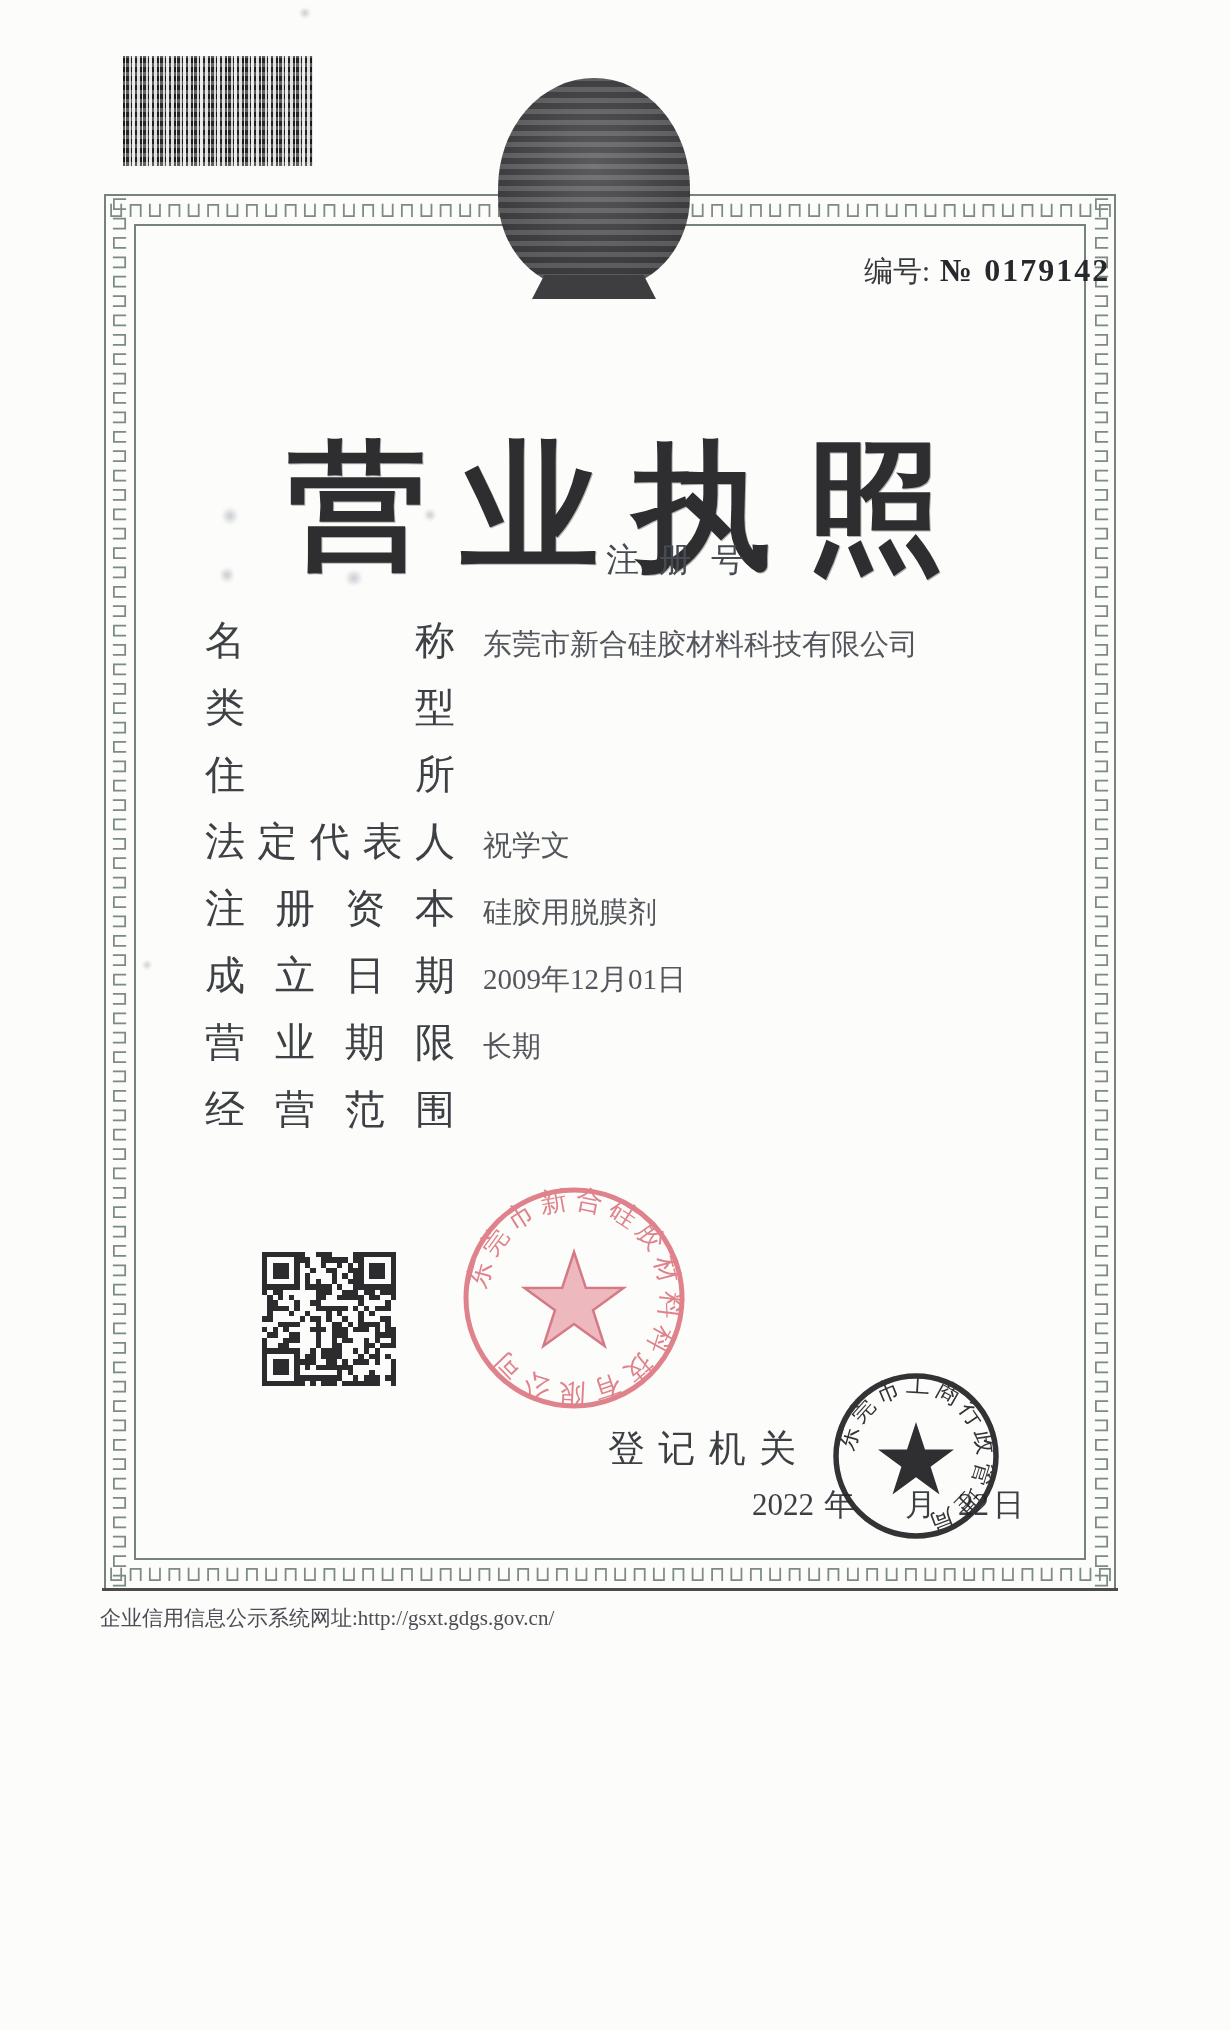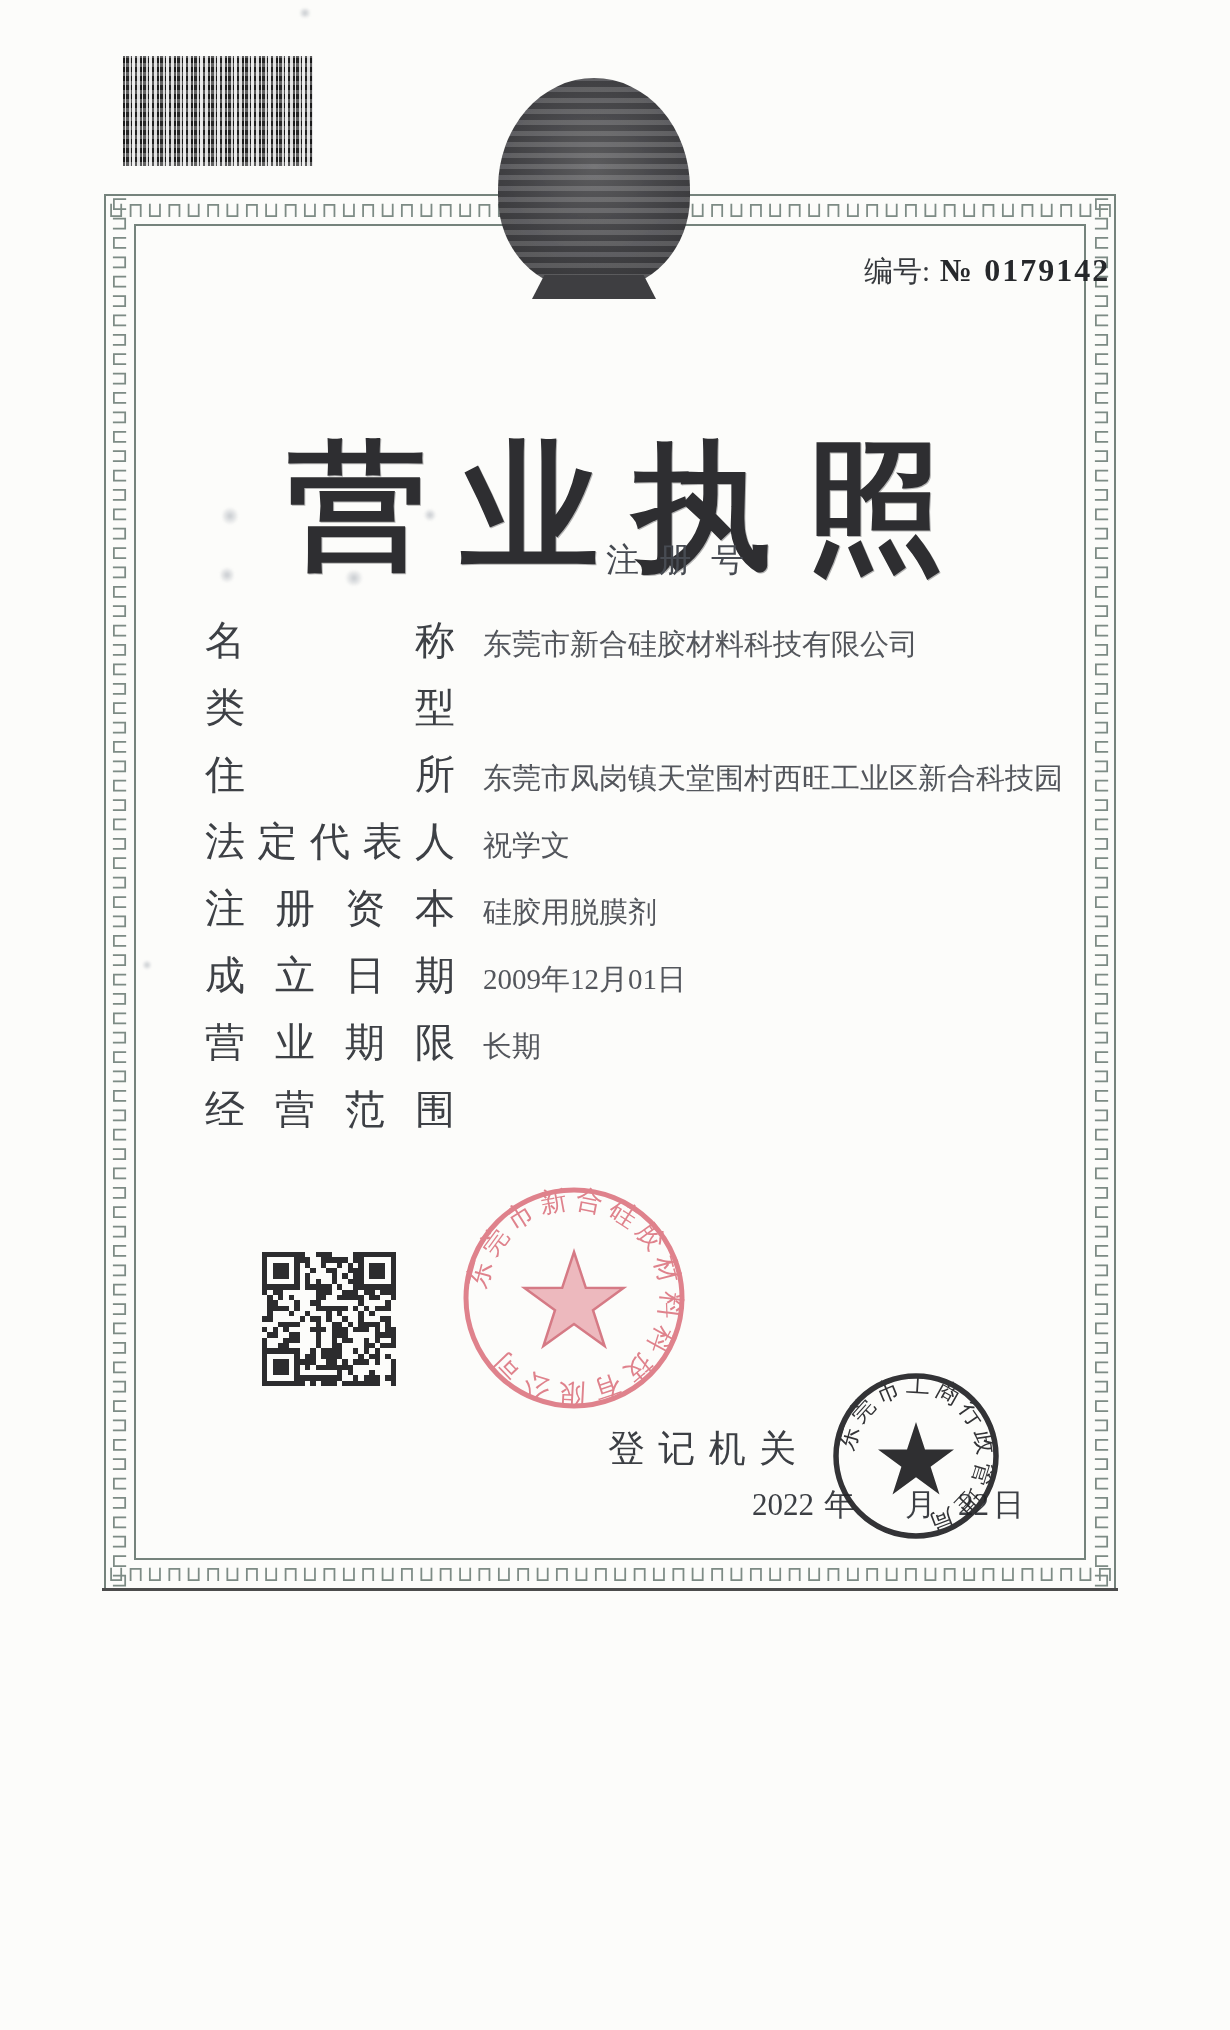--- a/index.html
+++ b/index.html
@@ -174,21 +174,20 @@
       <div class="flabel">
           <span>类</span>
           <span>型</span>
         </div>
     </div>
     <div class="row">
       <div class="flabel">
           <span>住</span>
           <span>所</span>
         </div>
-      <div class="fvalue">东莞市凤岗镇天堂围村西旺工业区新合科技园</div>
     </div>
     <div class="row">
       <div class="flabel">
           <span>法</span>
           <span>定</span>
           <span>代</span>
           <span>表</span>
           <span>人</span>
         </div>
       <div class="fvalue">祝学文</div>
@@ -598,14 +597,15 @@
     </defs>
     <g opacity="0.92">
       <circle cx="88" cy="88" r="80" fill="none" stroke="#222326" stroke-width="5.5"></circle>
       <text font-size="24" fill="#222326" letter-spacing="4">
         <textPath href="#blkArc" startOffset="4">东莞市工商行政管理局</textPath>
       </text>
       <polygon points="88,54 97,81.6 126,81.6 102.6,98.7 111.5,126.4 88,109.3 64.5,126.4 73.4,98.7 50,81.6 79,81.6" fill="#1e1e20"></polygon>
     </g>
   </svg>
 
+  <div class="footer-left">企业信用信息公示系统网址:http://gsxt.gdgs.gov.cn/</div>
 
 </div>
 
 </body></html>

